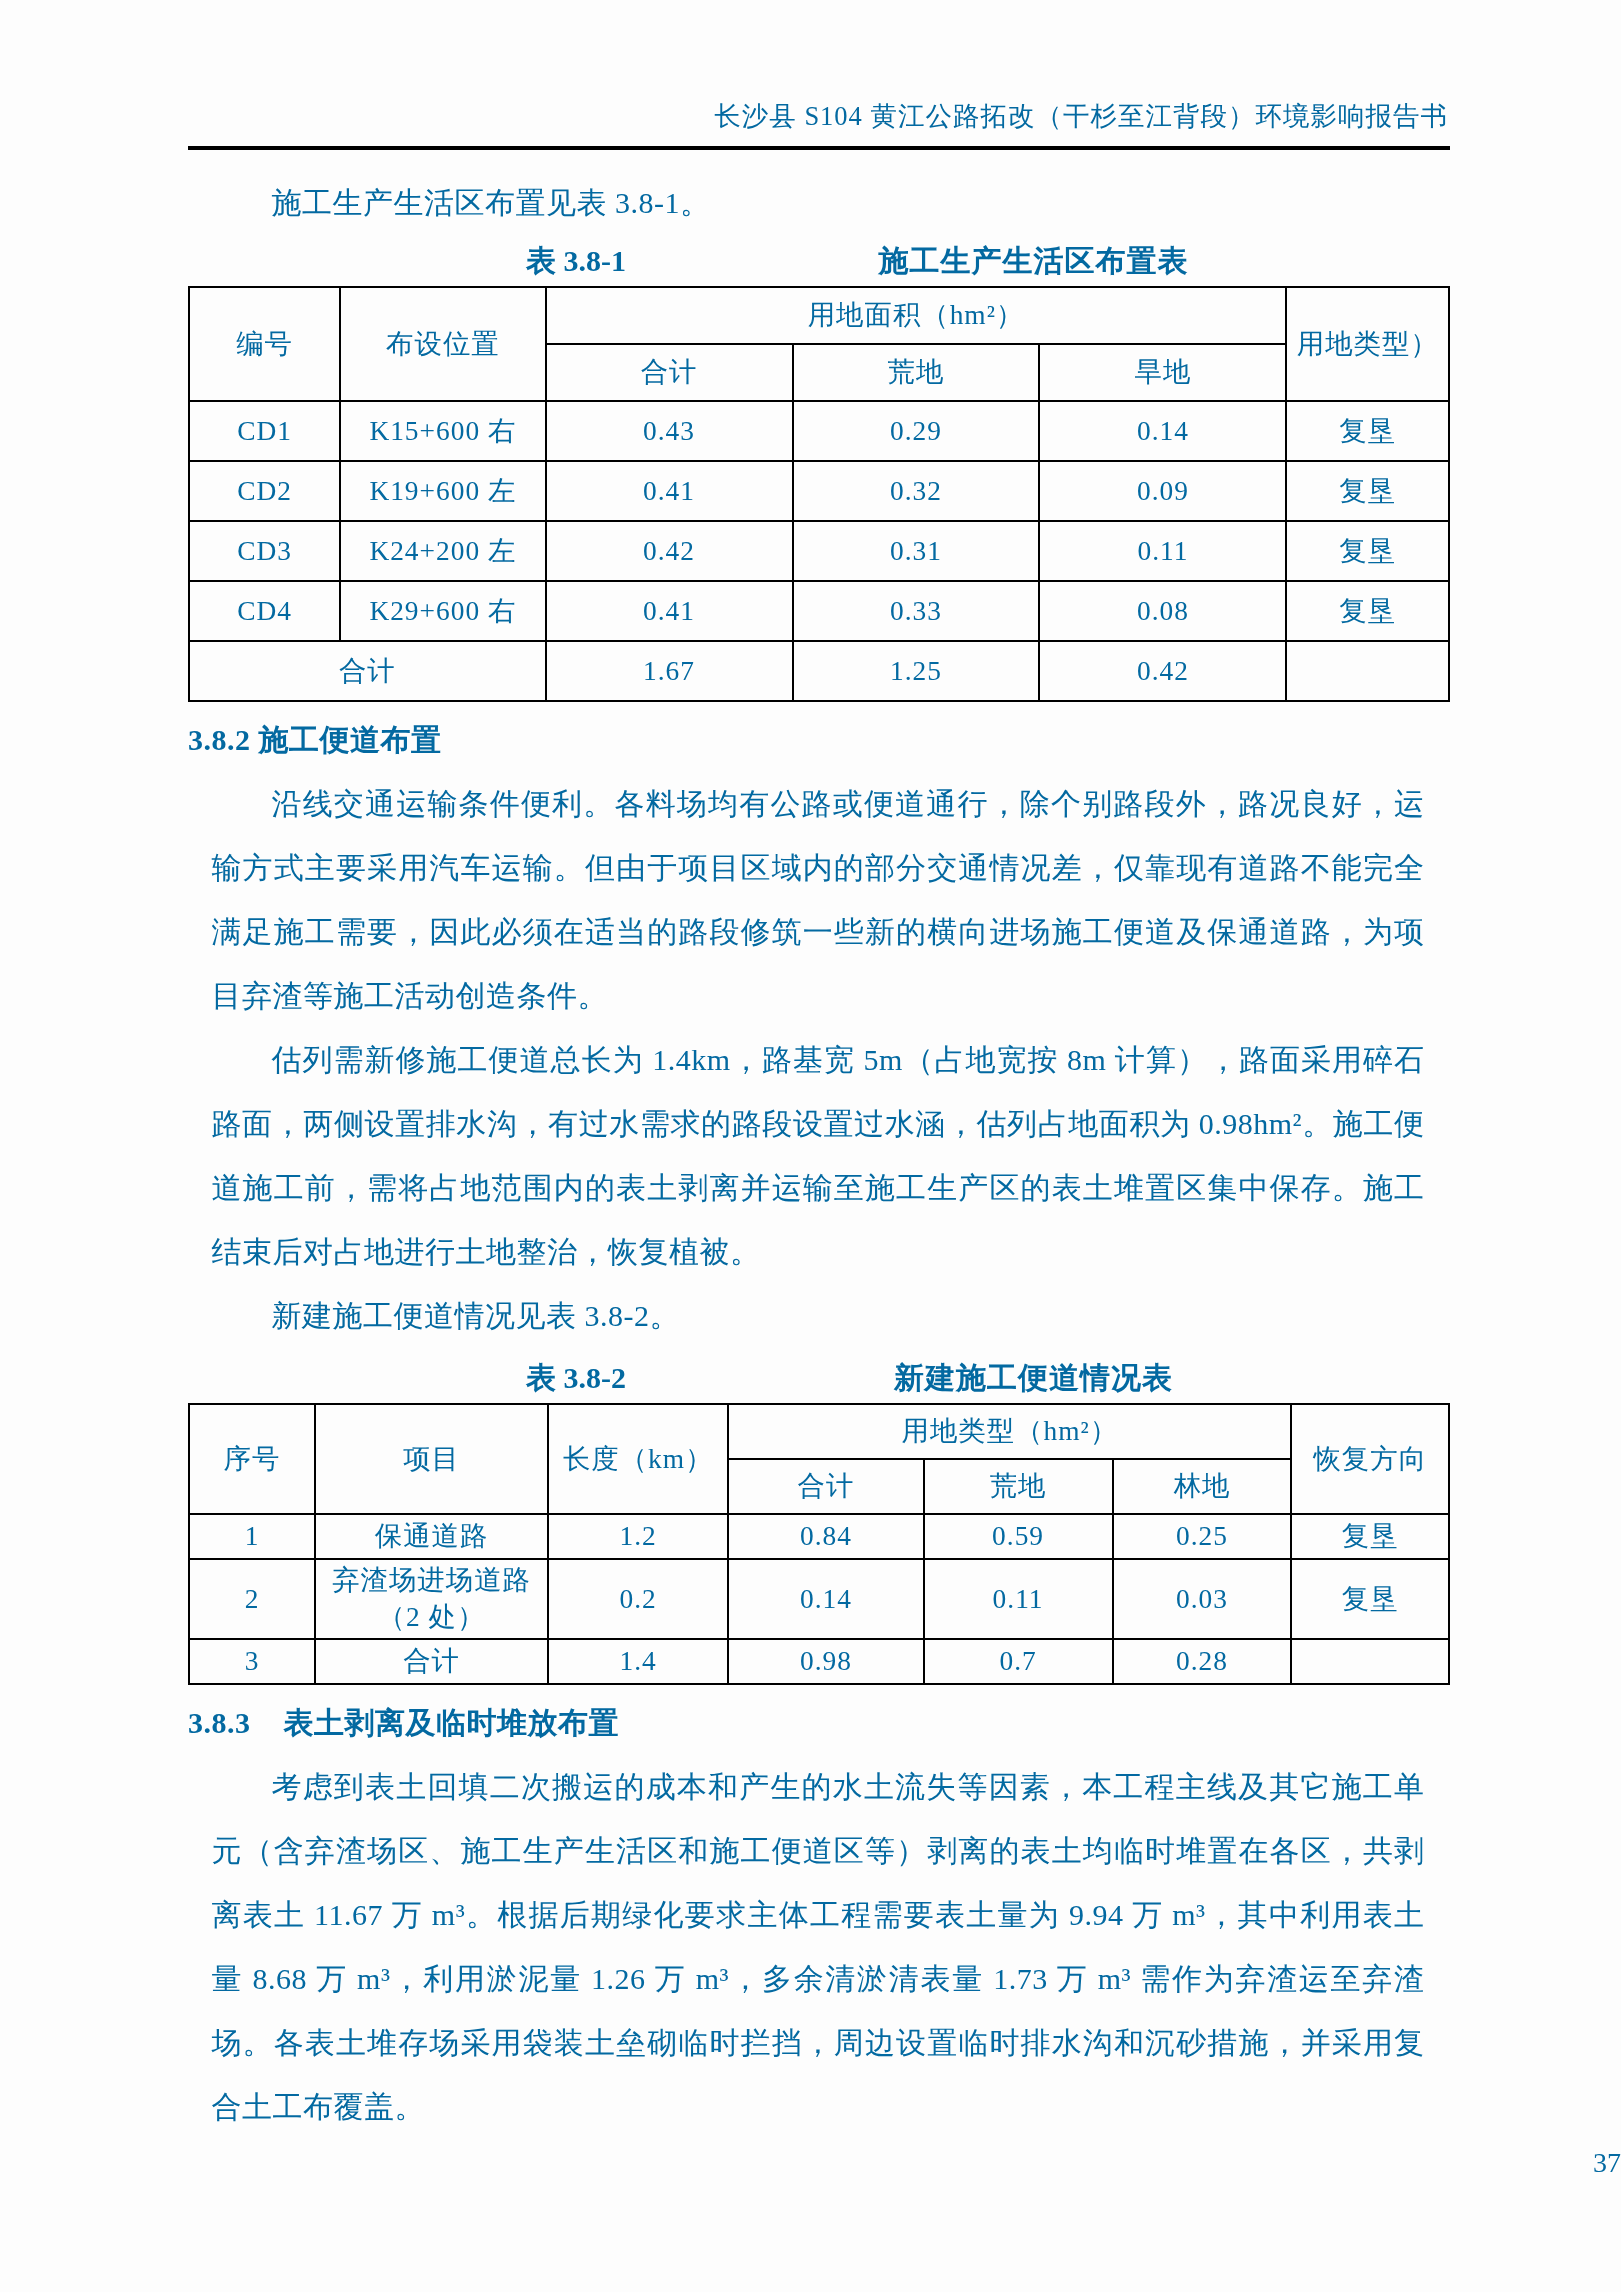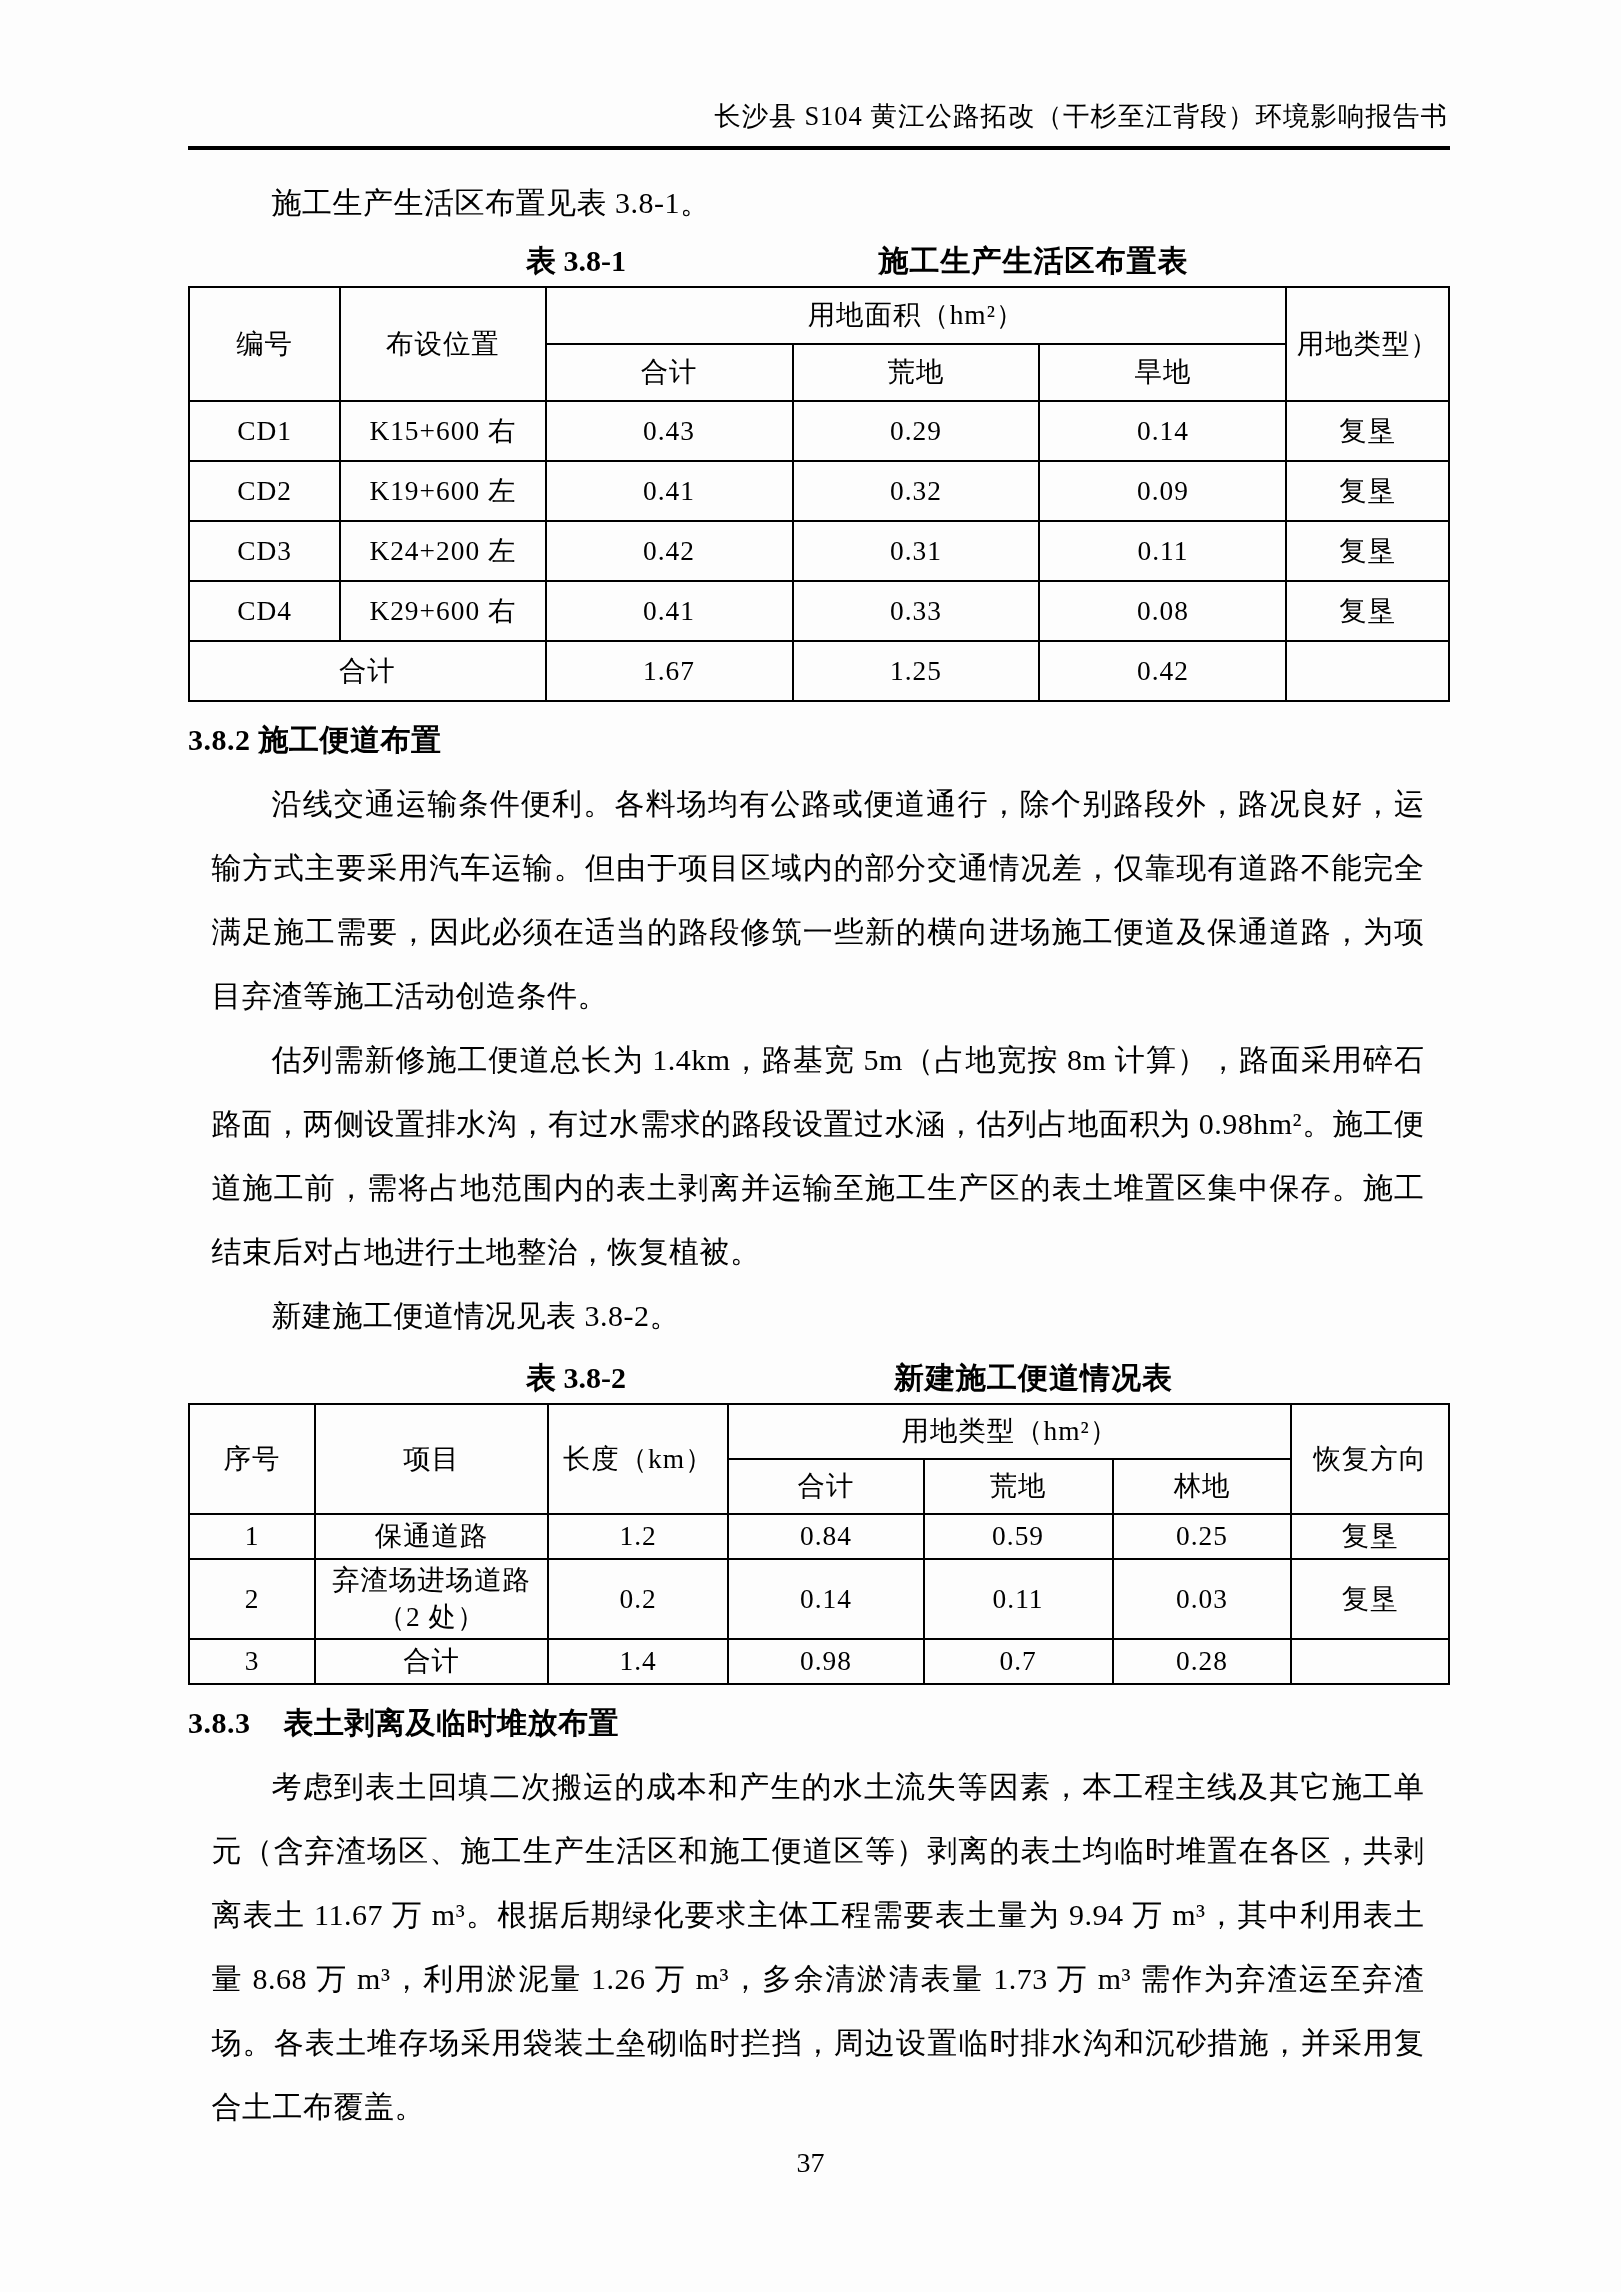--- a/index.html
+++ b/index.html
@@ -5,21 +5,21 @@
   html,body { margin:0; padding:0; background:#888; }
   .page {
     position: relative;
     width: 1621px;
     height: 2293px;
     margin: 0 auto;
     background: #fdfdfd;
     box-sizing: border-box;
     padding: 98px 171px 0 188px;
     font-family: "Liberation Serif", "DejaVu Serif", serif;
-    color: #000000;
+    color: #0369a1;
     overflow: hidden;
   }
   
   .doc-header { text-align: right; font-size: 26.5px; letter-spacing: 1px; padding-right: 2px; }
   .header-rule { margin-top: 11.8px; height: 3.9px; background: #000; }
 
   
   .para {
     font-size: 30px;
     line-height: 64px;
@@ -64,21 +64,21 @@
   .t1 td { height: 54px; }
   .t2 th { height: 49px; }
   .t2 td { height: 39px; }
 
   
   .page-number {
     position: absolute;
     bottom: 114px;
     left: 0;
     width: 100%;
-    text-align: center;
+    text-align: right;
     font-size: 28px;
     margin-top: 16px;
   }
 </style>
 </head>
 <body>
 
 <div class="page">
 
   <div class="doc-header">长沙县 S104 黄江公路拓改（干杉至江背段）环境影响报告书</div>

